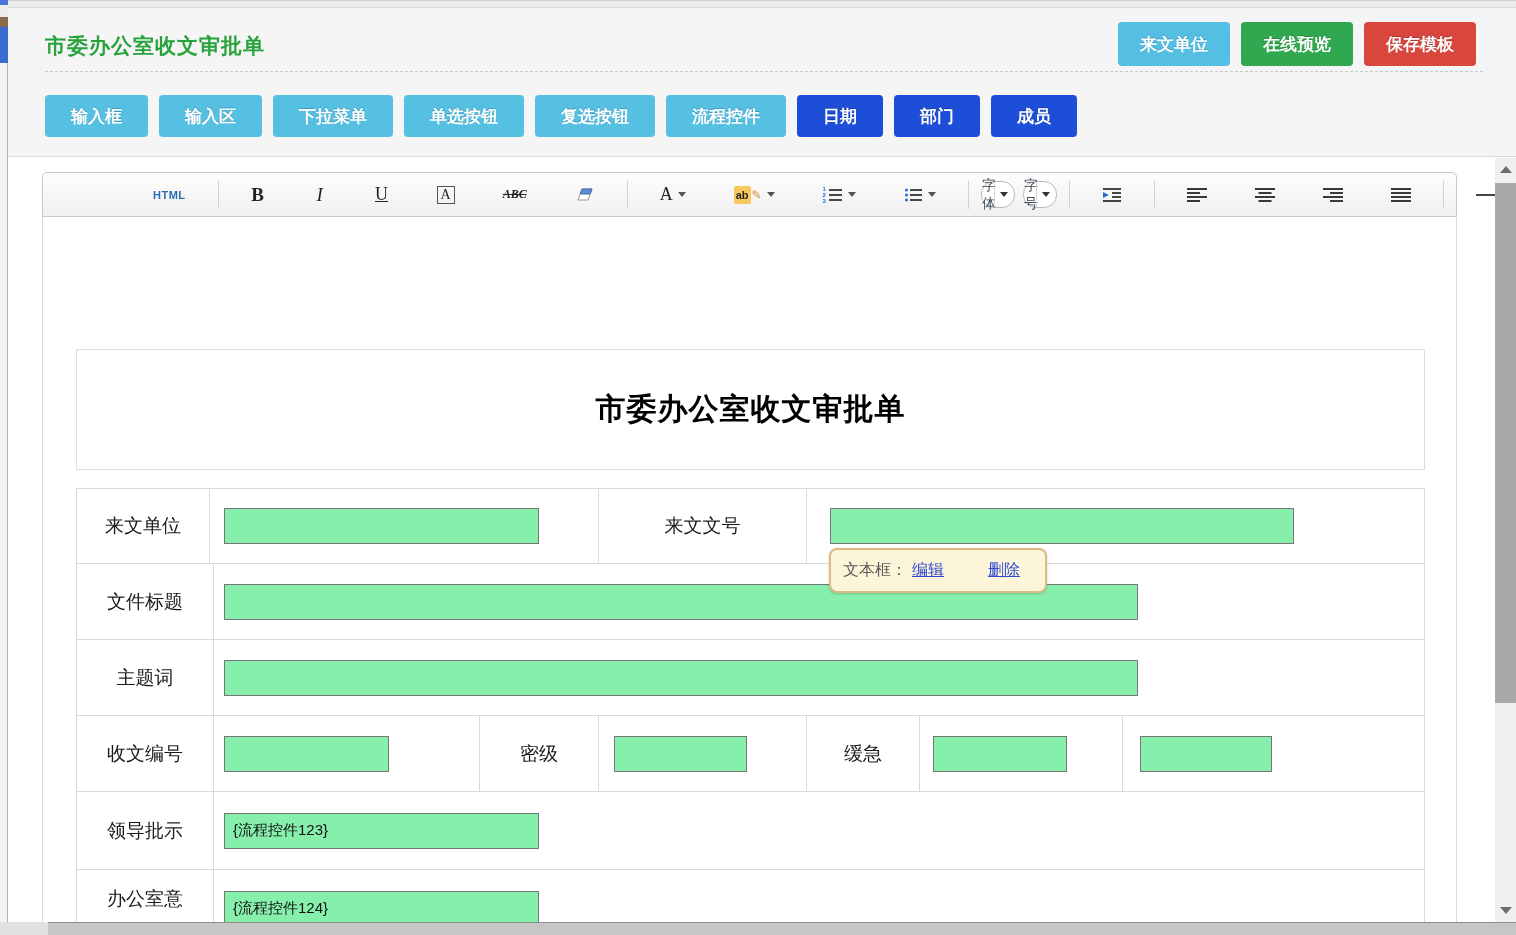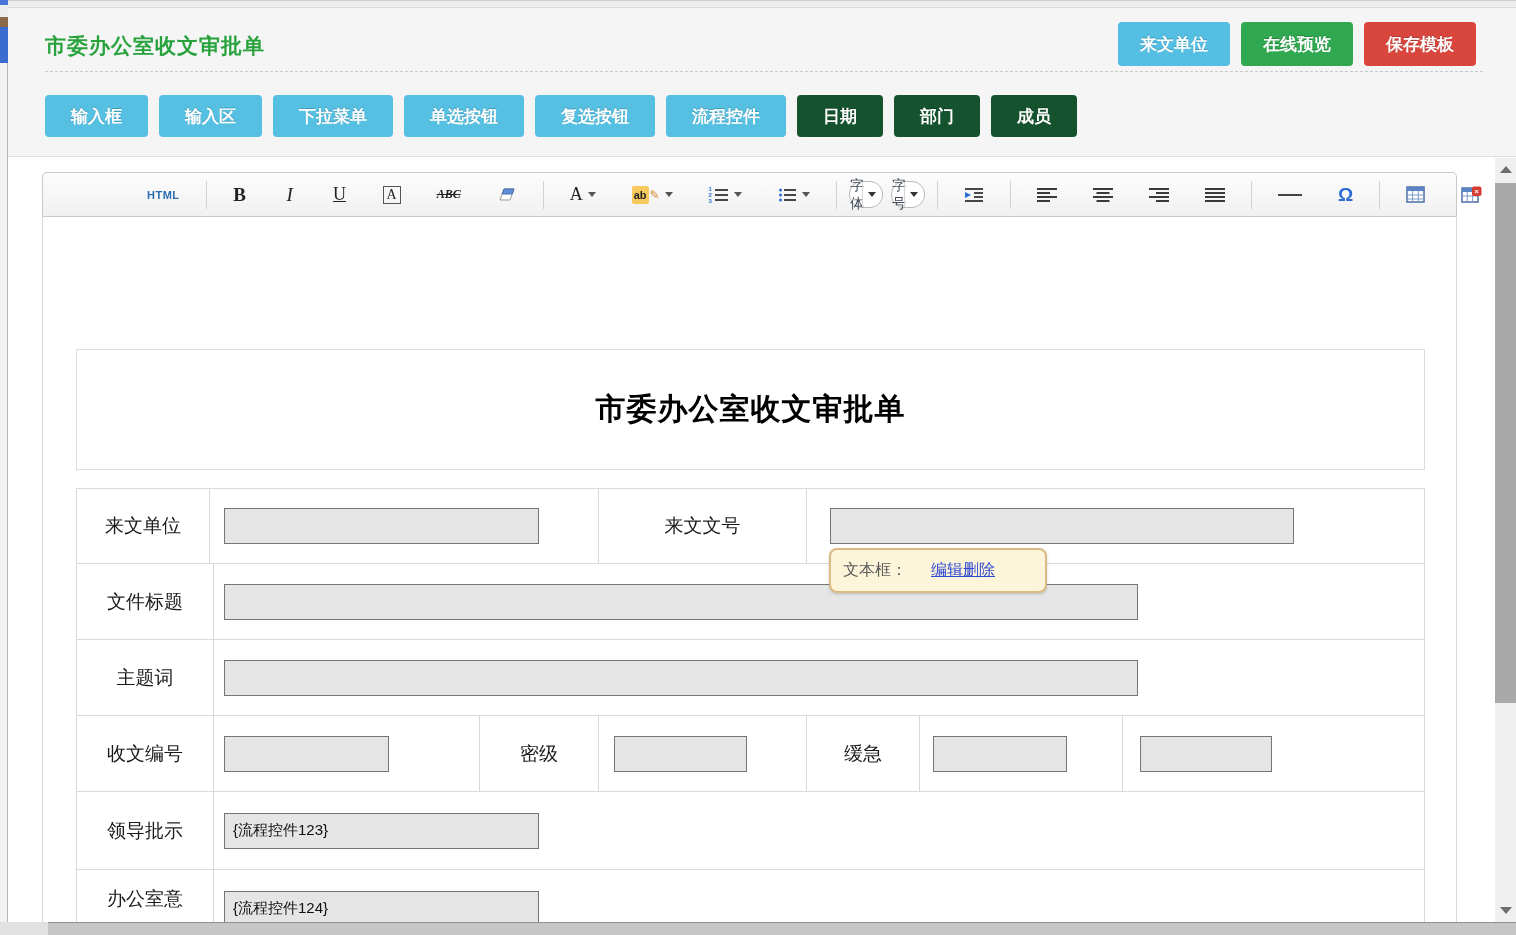--- a/index.html
+++ b/index.html
@@ -23,33 +23,33 @@
          border:none; border-radius:4px; color:#fff; font-weight:bold; font-size:17px; cursor:pointer;
          text-shadow:0 -1px 0 rgba(0,0,0,.2); font-family:"Liberation Sans", sans-serif; }
   .btn-import { background:#54bfe2; }
   .btn-preview{ background:#2fa84f; }
   .btn-save   { background:#d9463e; }
   .dotted-sep { position:absolute; left:37px; right:33px; top:63px; border-top:1px dashed #c9c9c9; }
   .widgets { position:absolute; left:37px; top:87px; display:flex; gap:11px; }
   .wbtn { height:42px; padding:0 26px; border:none; border-radius:4px; color:#fff; font-weight:bold;
           font-size:17px; cursor:pointer; text-shadow:0 -1px 0 rgba(0,0,0,.2); }
   .wbtn.light { background:#55c0e2; }
-  .wbtn.dark  { background:#14532d; }
+  .wbtn.dark  { background:#1d4ed8; }
 
   
   .workspace { position:absolute; left:8px; top:157px; width:1508px; height:765px; background:#fff; }
 
   
   .ed-toolbar { position:absolute; left:34px; top:15px; width:1415px; height:45px;
                 border:1px solid #c8c8c8; border-radius:5px 5px 0 0;
                 background:linear-gradient(#fdfdfd,#f0f0f0);
                 display:flex; align-items:center; padding-left:86px; }
   .tsep { width:1px; height:28px; background:#d2d2d2; margin:0 8px; flex:none; }
   .tbtn { display:flex; align-items:center; justify-content:center; min-width:22px; height:30px;
-          padding:0 4px; margin:0 14px; cursor:pointer; flex:none; color:#222; }
+          padding:0 4px; margin:0 20px; cursor:pointer; flex:none; color:#222; }
   .g-html { font-size:11px; font-weight:bold; color:#2b6cb0; letter-spacing:.5px; font-family:"Liberation Sans",sans-serif; }
   .g-b { font-family:"Liberation Serif",serif; font-weight:bold; font-size:19px; }
   .g-i { font-family:"Liberation Serif",serif; font-style:italic; font-size:19px; }
   .g-u { font-family:"Liberation Serif",serif; font-size:18px; text-decoration:underline; }
   .g-abox { font-family:"Liberation Serif",serif; font-size:14px; border:1px solid #555; padding:0 3px; line-height:16px; }
   .g-abc { font-family:"Liberation Serif",serif; font-weight:bold; font-size:12px; text-decoration:line-through;font-style:italic; }
   .g-acolor { font-family:"Liberation Serif",serif; font-size:18px; }
   .caret { width:0; height:0; border-left:4px solid transparent; border-right:4px solid transparent;
            border-top:5px solid #555; margin-left:5px; flex:none; }
   .hl-ab { background:#f7c95c; border-radius:2px; font-size:11px; font-weight:bold; padding:3px 2px; }
@@ -75,33 +75,33 @@
   .ftable { position:absolute; left:33px; top:271px; width:1349px; border:1px solid #d9d9d9; border-bottom:none; }
   .frow { display:grid; border-bottom:1px solid #d9d9d9; }
   .fcell { border-right:1px solid #d9d9d9; display:flex; align-items:center; }
   .fcell:last-child { border-right:none; }
   .fcell.lab { justify-content:center; font-size:19px; color:#1a1a1a; }
   .fcell.inp { justify-content:flex-start; }
   .r1 { grid-template-columns:133px 389px 208px 619px; height:75px; }
   .r23{ grid-template-columns:137px 1212px; height:76px; }
   .r4 { grid-template-columns:137px 266px 119px 208px 113px 203px 100px 203px; height:76px; }
   .r56{ grid-template-columns:137px 1212px; height:78px; }
-  input.fld { height:36px; border:1px solid #757575; background:#e5e5e5; font-size:15px; padding:0 8px;
+  input.fld { height:36px; border:1px solid #757575; background:#86efac; font-size:15px; padding:0 8px;
               color:#111; font-family:"Liberation Sans",sans-serif; }
   .labtop { align-items:flex-start !important; padding-top:16px; }
 
   
   .tooltip { position:absolute; left:786px; top:331px; width:218px; height:45px; z-index:5;
              background:#fdf5da; border:2px solid #ddba83; border-radius:8px;
              display:flex; align-items:center; padding-left:12px;
              box-shadow:0 1px 3px rgba(0,0,0,.18); font-family:"Liberation Serif",serif; font-size:16px; }
   .tt-prefix { color:#5a5a5a; }
   .tt-link { color:#2f49d1; text-decoration:underline; cursor:pointer; }
-  .tt-edit { margin-left:24px; }
-  .tt-del  { }
+  .tt-edit { margin-left:5px; }
+  .tt-del  { margin-left:44px; }
 
   
   .vscroll { position:absolute; left:1495px; top:158px; width:21px; height:764px; background:#f0f0f0; z-index:25; }
   .vthumb { position:absolute; left:0; top:25px; width:21px; height:520px; background:#a9a9a9; }
   .arr-up, .arr-dn { position:absolute; left:50%; transform:translateX(-50%); width:0; height:0;
                      border-left:6px solid transparent; border-right:6px solid transparent; }
   .arr-up { top:8px; border-bottom:7px solid #6e6e6e; }
   .arr-dn { bottom:8px; border-top:7px solid #6e6e6e; }
   .hbar { position:absolute; left:0; top:922px; width:1516px; height:13px; background:#e1e1e1; z-index:24; }
   .hthumb { position:absolute; left:48px; right:0; top:0; height:13px; background:#c6c6c6; border-top:1px solid #8f8f8f; }

